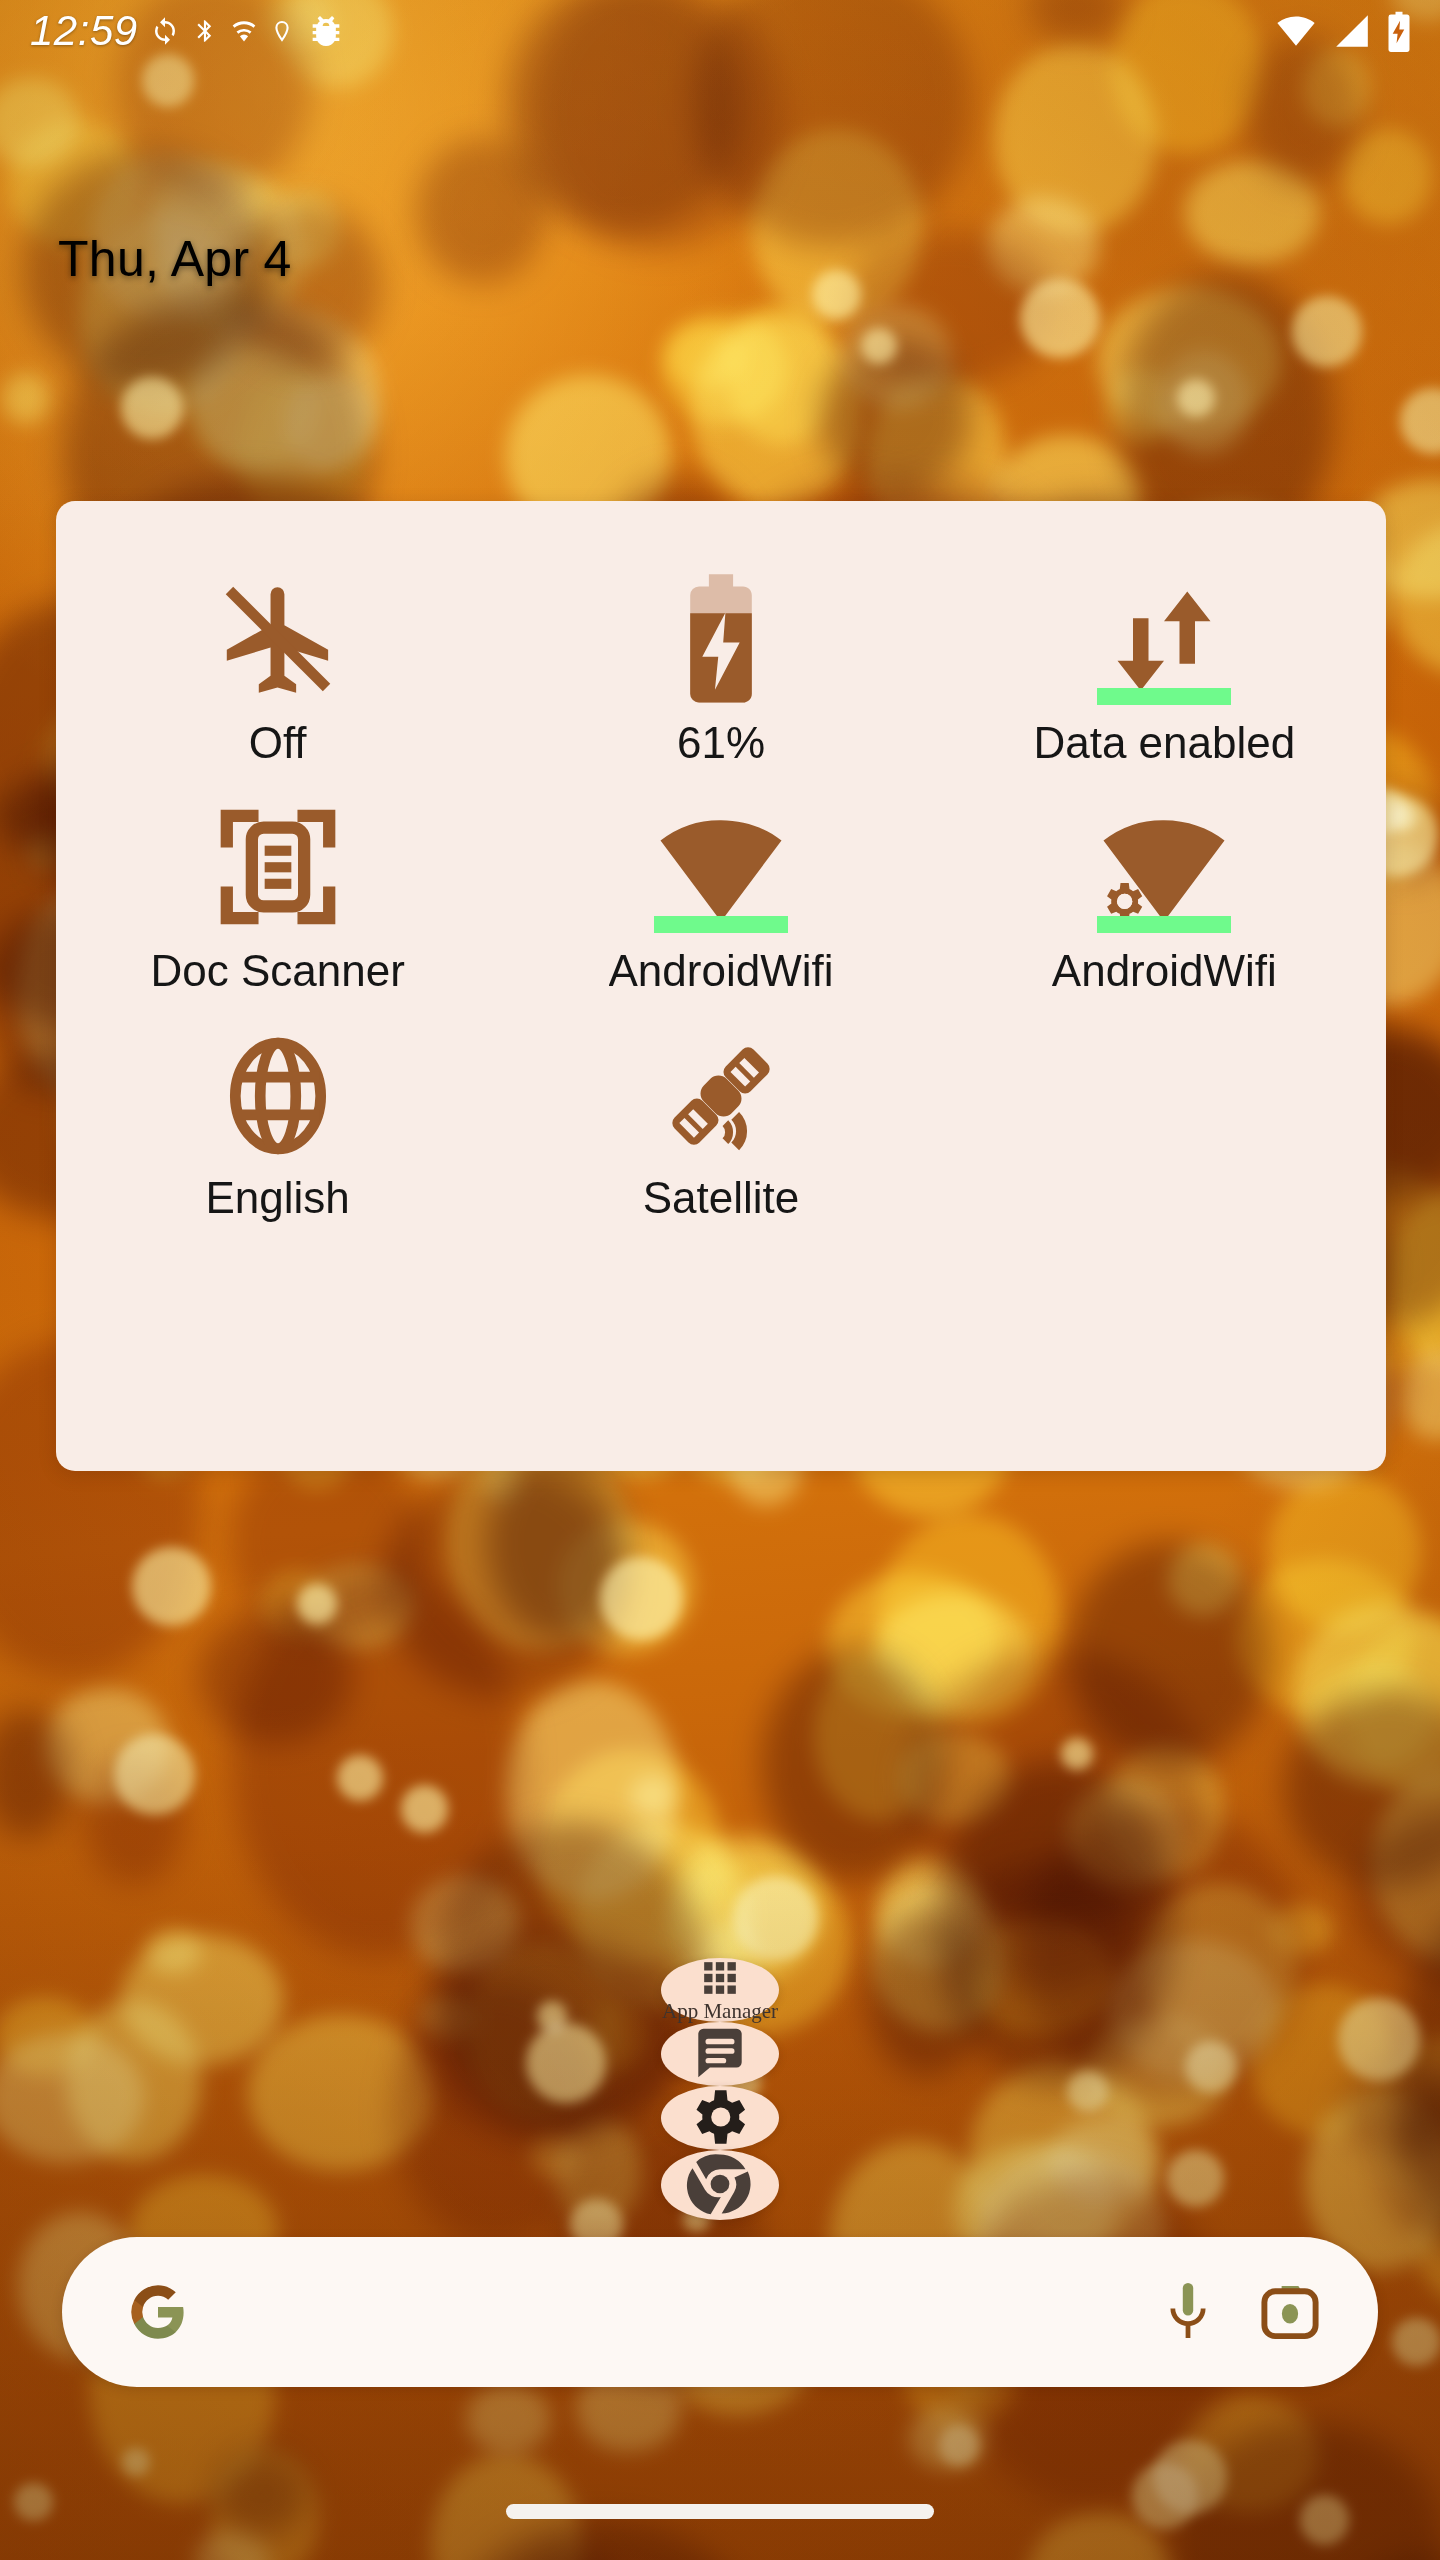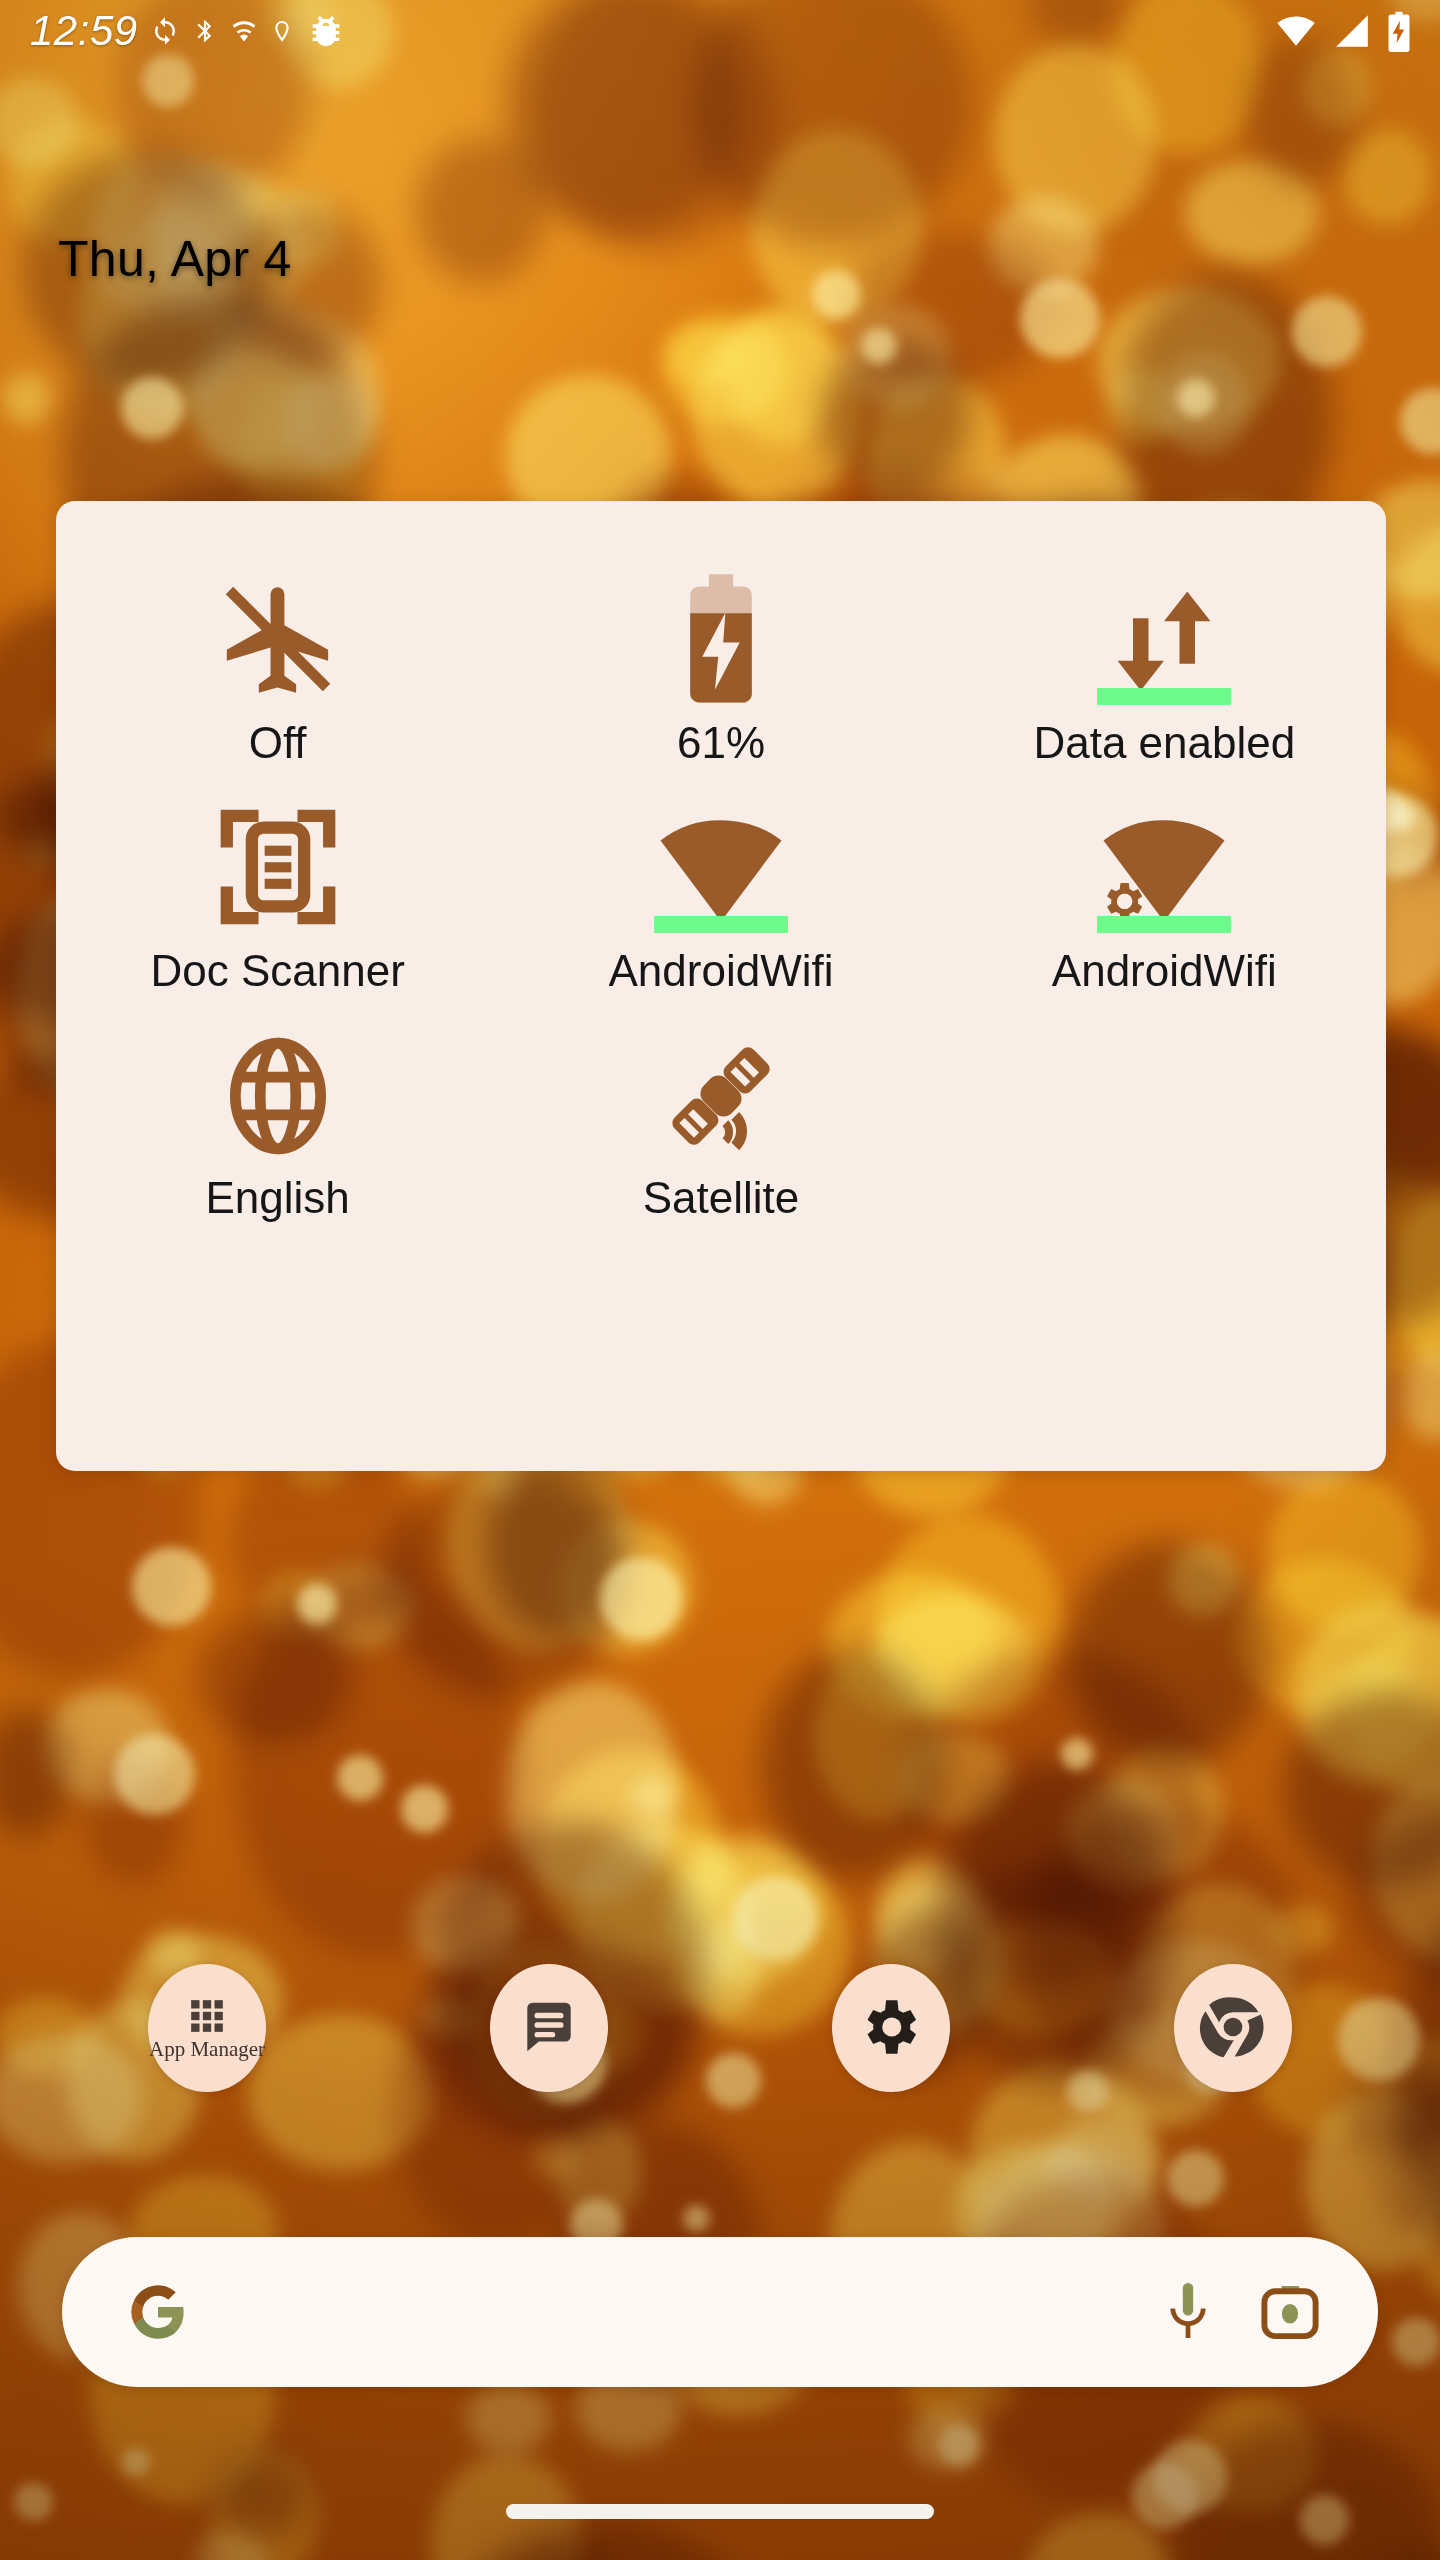--- a/index.html
+++ b/index.html
@@ -101,20 +101,21 @@
     width:134px; height:17px;
     background:#6FFA8C;
   }
 
   
   #dock {
     position:absolute; left:0; top:1958px; width:1440px; height:140px;
     display:flex; align-items:center; justify-content:space-around;
     padding:0 36px;
     z-index:10;
+    flex-direction:column;
   }
   .dock-app {
     width:118px; height:128px; border-radius:50%;
     background:#FBDFCE;
     display:flex; flex-direction:column;
     align-items:center; justify-content:center;
     position:relative;
     box-shadow:0 2px 8px rgba(60,20,0,.18);
   }
   .dock-label {

